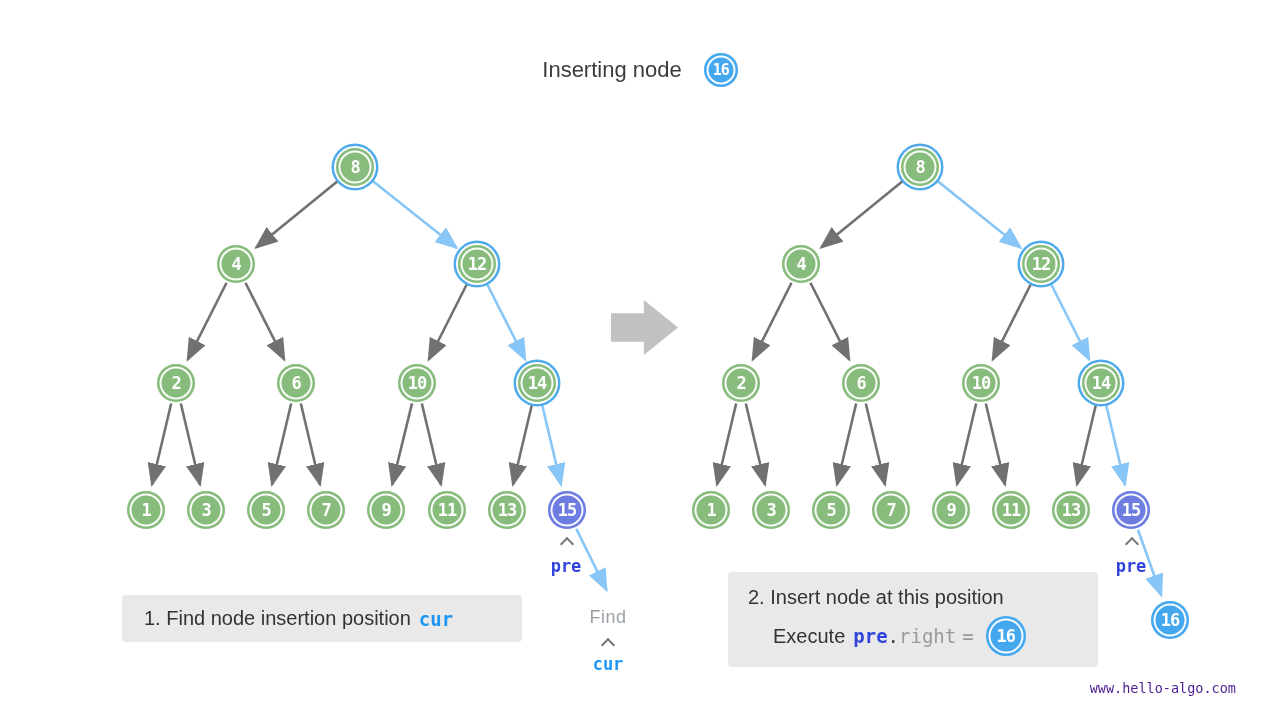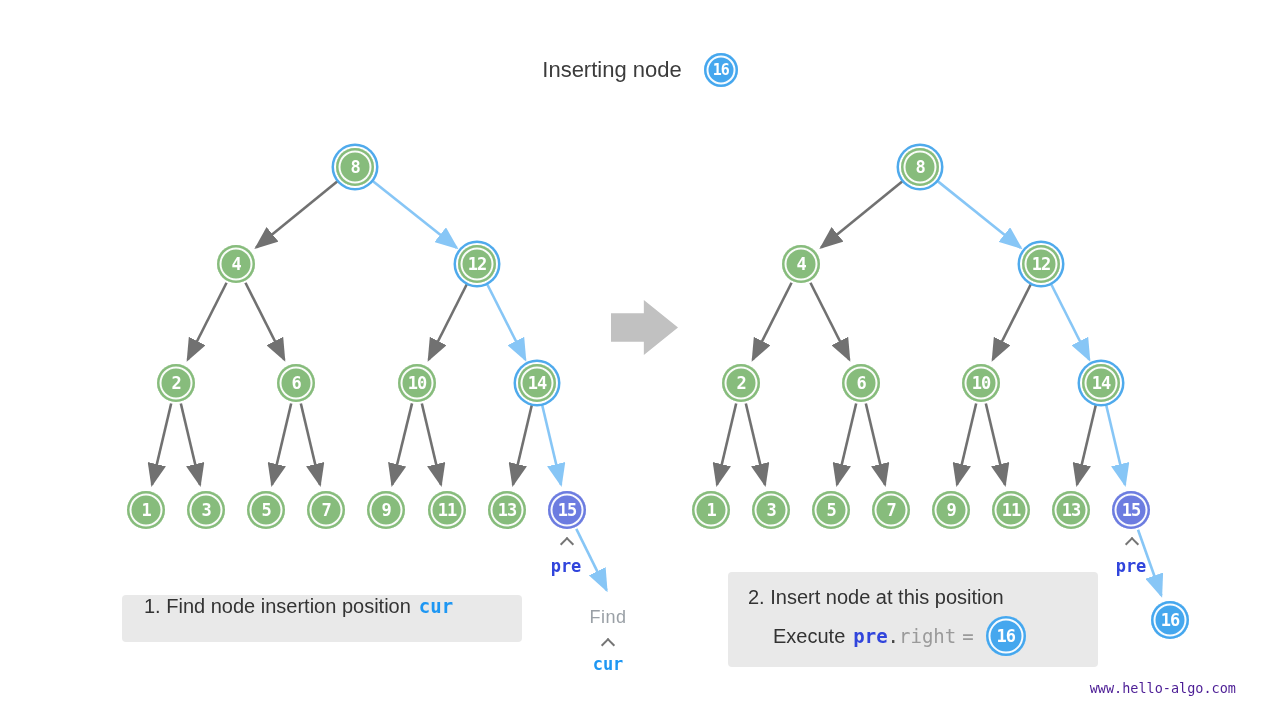--- a/index.html
+++ b/index.html
@@ -31,21 +31,21 @@
   .lbl{position:absolute;transform:translate(-50%,-50%);
        font:700 17px "DejaVu Sans Mono",monospace;white-space:nowrap;}
   .lbl.pre{color:#3145DC;}
   .lbl.cur{color:#1E97F3;}
   .lbl.none{font:400 18px "Liberation Sans",sans-serif;color:#9AA0A6;letter-spacing:.5px;}
   .caret{position:absolute;width:8px;height:8px;border-left:2.5px solid #757575;
          border-top:2.5px solid #757575;transform:translate(-50%,-50%) rotate(45deg);}
 
   
   .cap{position:absolute;background:#E9E9E9;border-radius:4px;color:#333;font-size:20px;}
-  .cap1{left:122px;top:595px;width:400px;height:47px;display:flex;align-items:flex-start;
+  .cap1{left:122px;top:595px;width:400px;height:47px;display:flex;align-items:center;
         padding-left:22px;box-sizing:border-box;}
   .cap2{left:728px;top:572px;width:370px;height:95px;box-sizing:border-box;}
   .c2l1{margin:14px 0 0 20px;}
   .c2l2{display:flex;align-items:center;margin:7px 0 0 45px;}
   .code{font:700 19px "DejaVu Sans Mono",monospace;}
   .code.blue{color:#1E97F3;margin-left:8px;}
   .code.indigo{color:#3145DC;margin-left:8px;}
   .code.gray{color:#9A9A9A;font-weight:400;}
   .code.dark{color:#444;font-weight:400;}
   .code.eq{margin:0 12px 0 6px;}

